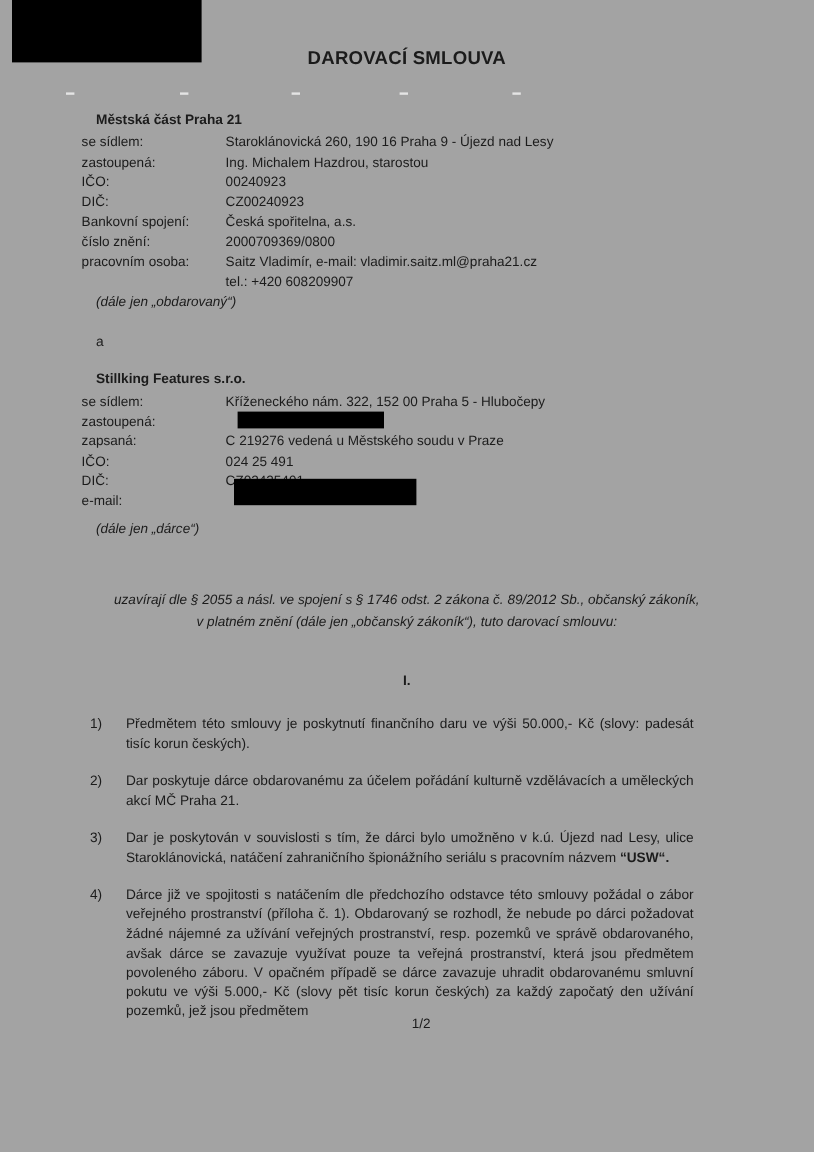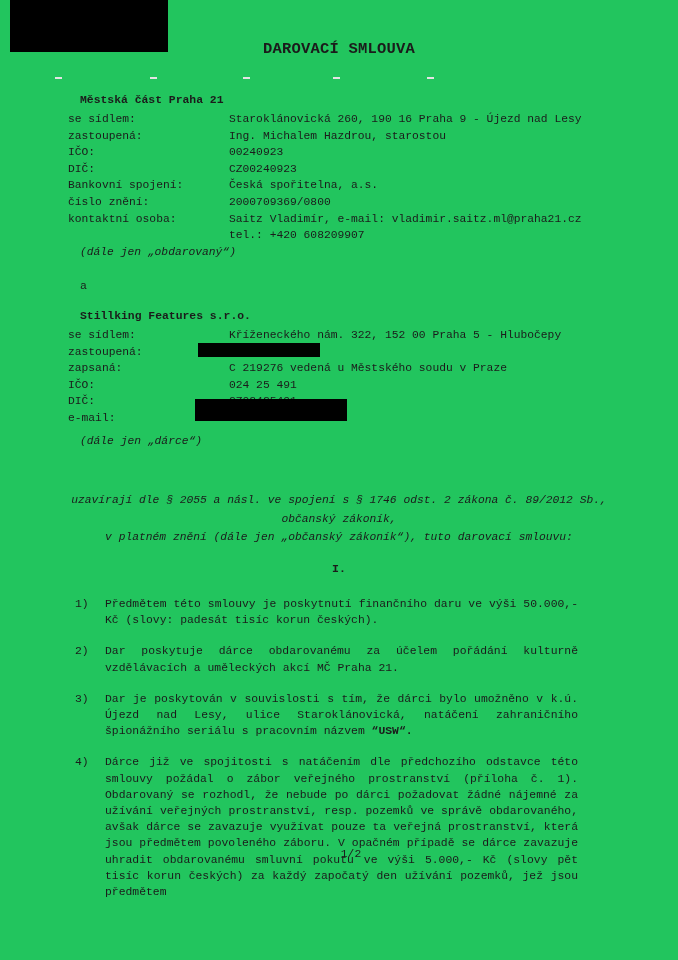--- a/index.html
+++ b/index.html
@@ -1,28 +1,28 @@
 <!DOCTYPE html>
 <html><head>
 <meta charset="utf-8">
 <style>
   html,body { margin:0; padding:0; background:#ffffff; }
   .page {
-    position:relative; width:678px; height:960px; background:#22c55e;
-    font-family:Liberation Mono, monospace; color:#1b1b1b; overflow:hidden;
+    position:relative; width:678px; height:960px; background:#a3a3a3;
+    font-family:Liberation Sans, sans-serif; color:#1b1b1b; overflow:hidden;
   }
   .title {
     position:absolute; top:40px; left:0; width:100%;
     text-align:center; font-size:15.5px; font-weight:700; letter-spacing:0.2px;
   }
   .block-heading { position:absolute; left:80px; font-size:11.4px; font-weight:700; }
   .rows { position:absolute; left:68px; font-size:11.3px; line-height:16.6px; }
   .row { display:flex; }
   .row .lbl { width:120px; flex-shrink:0; }
-  .row .val { white-space:nowrap;margin-left:41px; }
+  .row .val { white-space:nowrap; }
   .alias-note { position:absolute; left:80px; font-size:11.3px; font-style:italic; }
   .conjunction { position:absolute; left:80px; font-size:11.5px; }
   .clause {
     position:absolute; left:60px; top:491px; width:558px;
     text-align:center; font-style:italic; font-size:11.3px; line-height:18.5px;
   }
   .roman { position:absolute; top:562px; left:0; width:100%; text-align:center; font-size:11.5px; font-weight:700; }
   .list { position:absolute; left:75px; top:596px; width:503px; font-size:11.4px; line-height:16.2px; }
   .item { display:flex; margin-bottom:15px; }
   .item .num { width:30px; flex-shrink:0; }
@@ -79,21 +79,21 @@
       </div>
     <div class="row">
         <span class="lbl">Bankovní spojení:</span>
         <span class="val">Česká spořitelna, a.s.</span>
       </div>
     <div class="row">
         <span class="lbl">číslo znění:</span>
         <span class="val">2000709369/0800</span>
       </div>
     <div class="row">
-        <span class="lbl">kontaktní osoba:</span>
+        <span class="lbl">pracovním osoba:</span>
         <span class="val">Saitz Vladimír, e-mail: vladimir.saitz.ml@praha21.cz</span>
       </div>
     <div class="row">
         <span class="lbl"></span>
         <span class="val">tel.: +420 608209907</span>
       </div>
   </div>
 
   <div id="note1" class="alias-note">(dále jen „obdarovaný“)</div>
 

